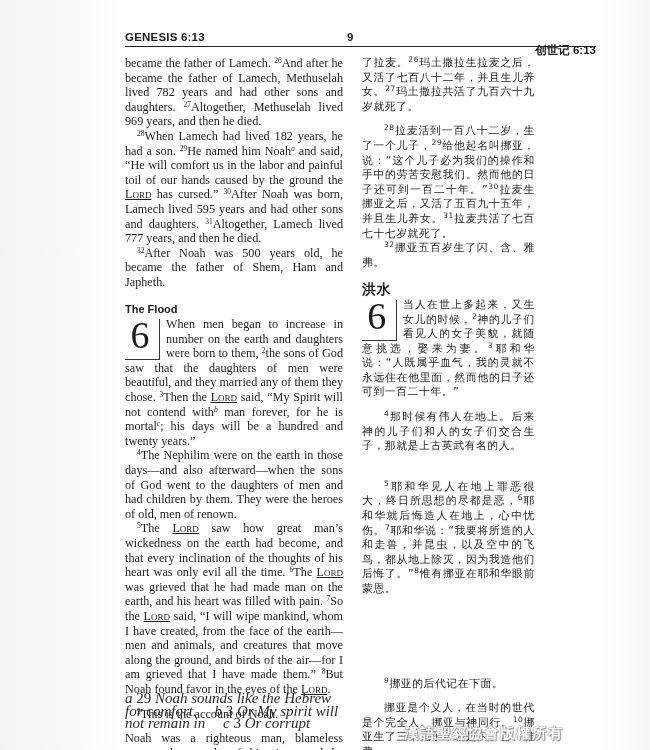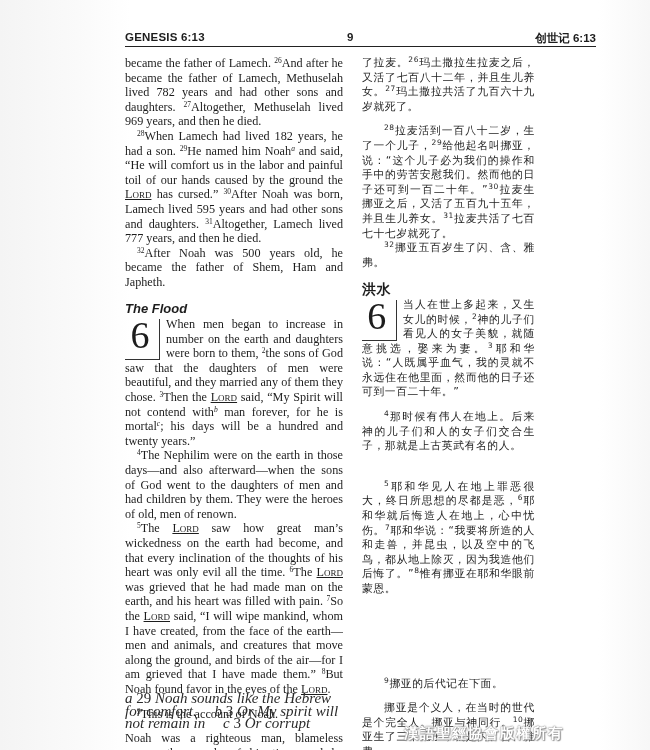--- a/index.html
+++ b/index.html
@@ -20,43 +20,43 @@
     }
     .hdr-left {
       position: absolute; left: 0; top: 1px;
       font-family: "Liberation Sans", sans-serif; font-weight: bold; font-size: 11.5px; letter-spacing: 0.2px;
     }
     .hdr-center {
       position: absolute; left: 222px; top: 1px;
       font-family: "Liberation Sans", sans-serif; font-weight: bold; font-size: 11.5px;
     }
     .hdr-right {
-      position: absolute; right: 0; top: 1px;
+      position: absolute; right: 0; top: 13px;
       font-family: "Liberation Sans", sans-serif; font-weight: bold; font-size: 11.5px;
     }
     .col-en {
       position: absolute; left: 125px; top: 56px; width: 218px;
       font-size: 12.2px; line-height: 14.6px; text-align: justify;
     }
     .col-zh {
       position: absolute; left: 362px; top: 56px; width: 173px;
       font-family: "DejaVu Sans", sans-serif;
       font-size: 10.8px; line-height: 14.6px; text-align: justify; letter-spacing: 0.6px;
     }
     .col-en p, .col-zh p { margin: 0; }
     .ind { text-indent: 12px; }
     .zind { text-indent: 22px; }
     sup { font-size: 7.5px; line-height: 0; vertical-align: 4px; }
     .sc { font-variant: small-caps; text-decoration: underline; }
     .u { text-underline-offset: 2px; }
     .gap { height: 10px; }
     .gap-s { height: 6px; }
     .sec-head-en {
-      font-family: "Liberation Sans", sans-serif; font-weight: bold; font-size: 13px;
-      margin-top: 6px !important; margin-bottom: 1px !important; font-style: italic;
+      font-family: "Liberation Sans", sans-serif; font-weight: bold; font-size: 11px;
+      margin-top: 6px !important; margin-bottom: 1px !important;
     }
     .sec-head-zh {
       font-family: "DejaVu Sans", sans-serif; font-weight: bold; font-size: 14px;
       margin-top: 6px !important; margin-bottom: 1px !important;
     }
     .dropcap {
       float: left; font-size: 38px; line-height: 32px; height: 40px; width: 30px;
       margin: 2px 6px 0 0; padding-right: 4px; text-align: center;
       border-right: 1px solid #333; border-bottom: 1px solid #333;
       font-family: "Liberation Serif", serif;

